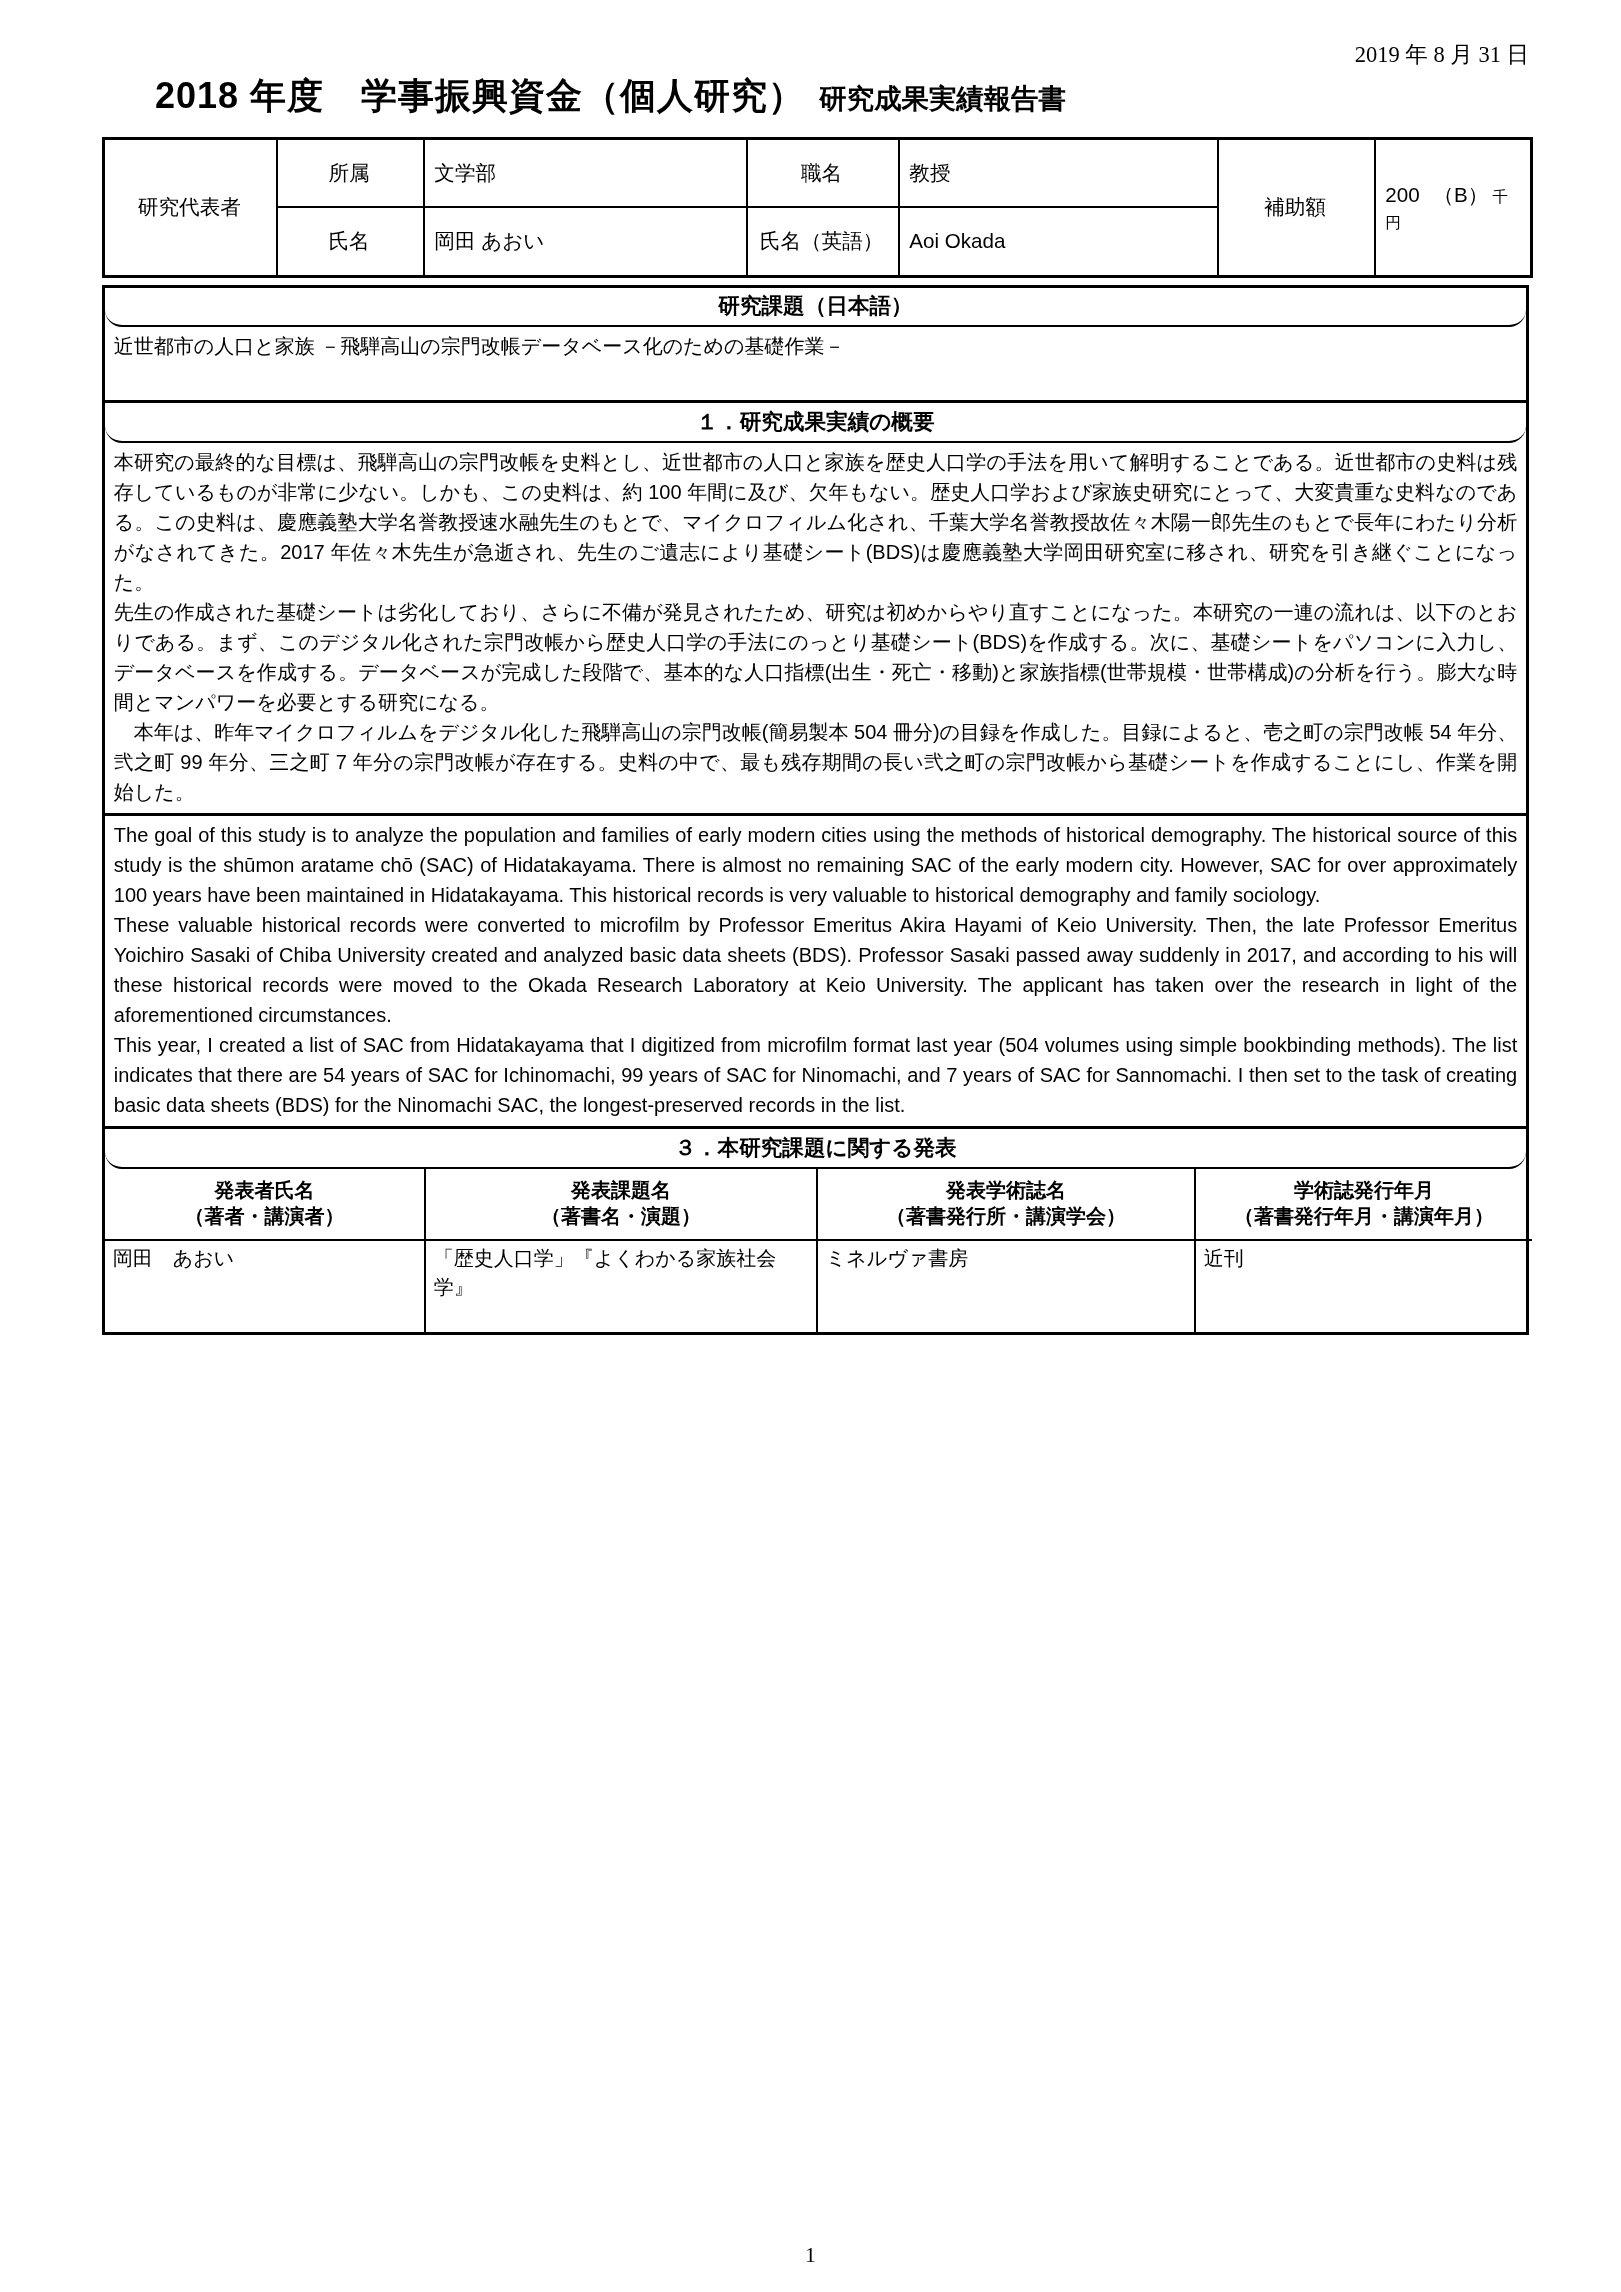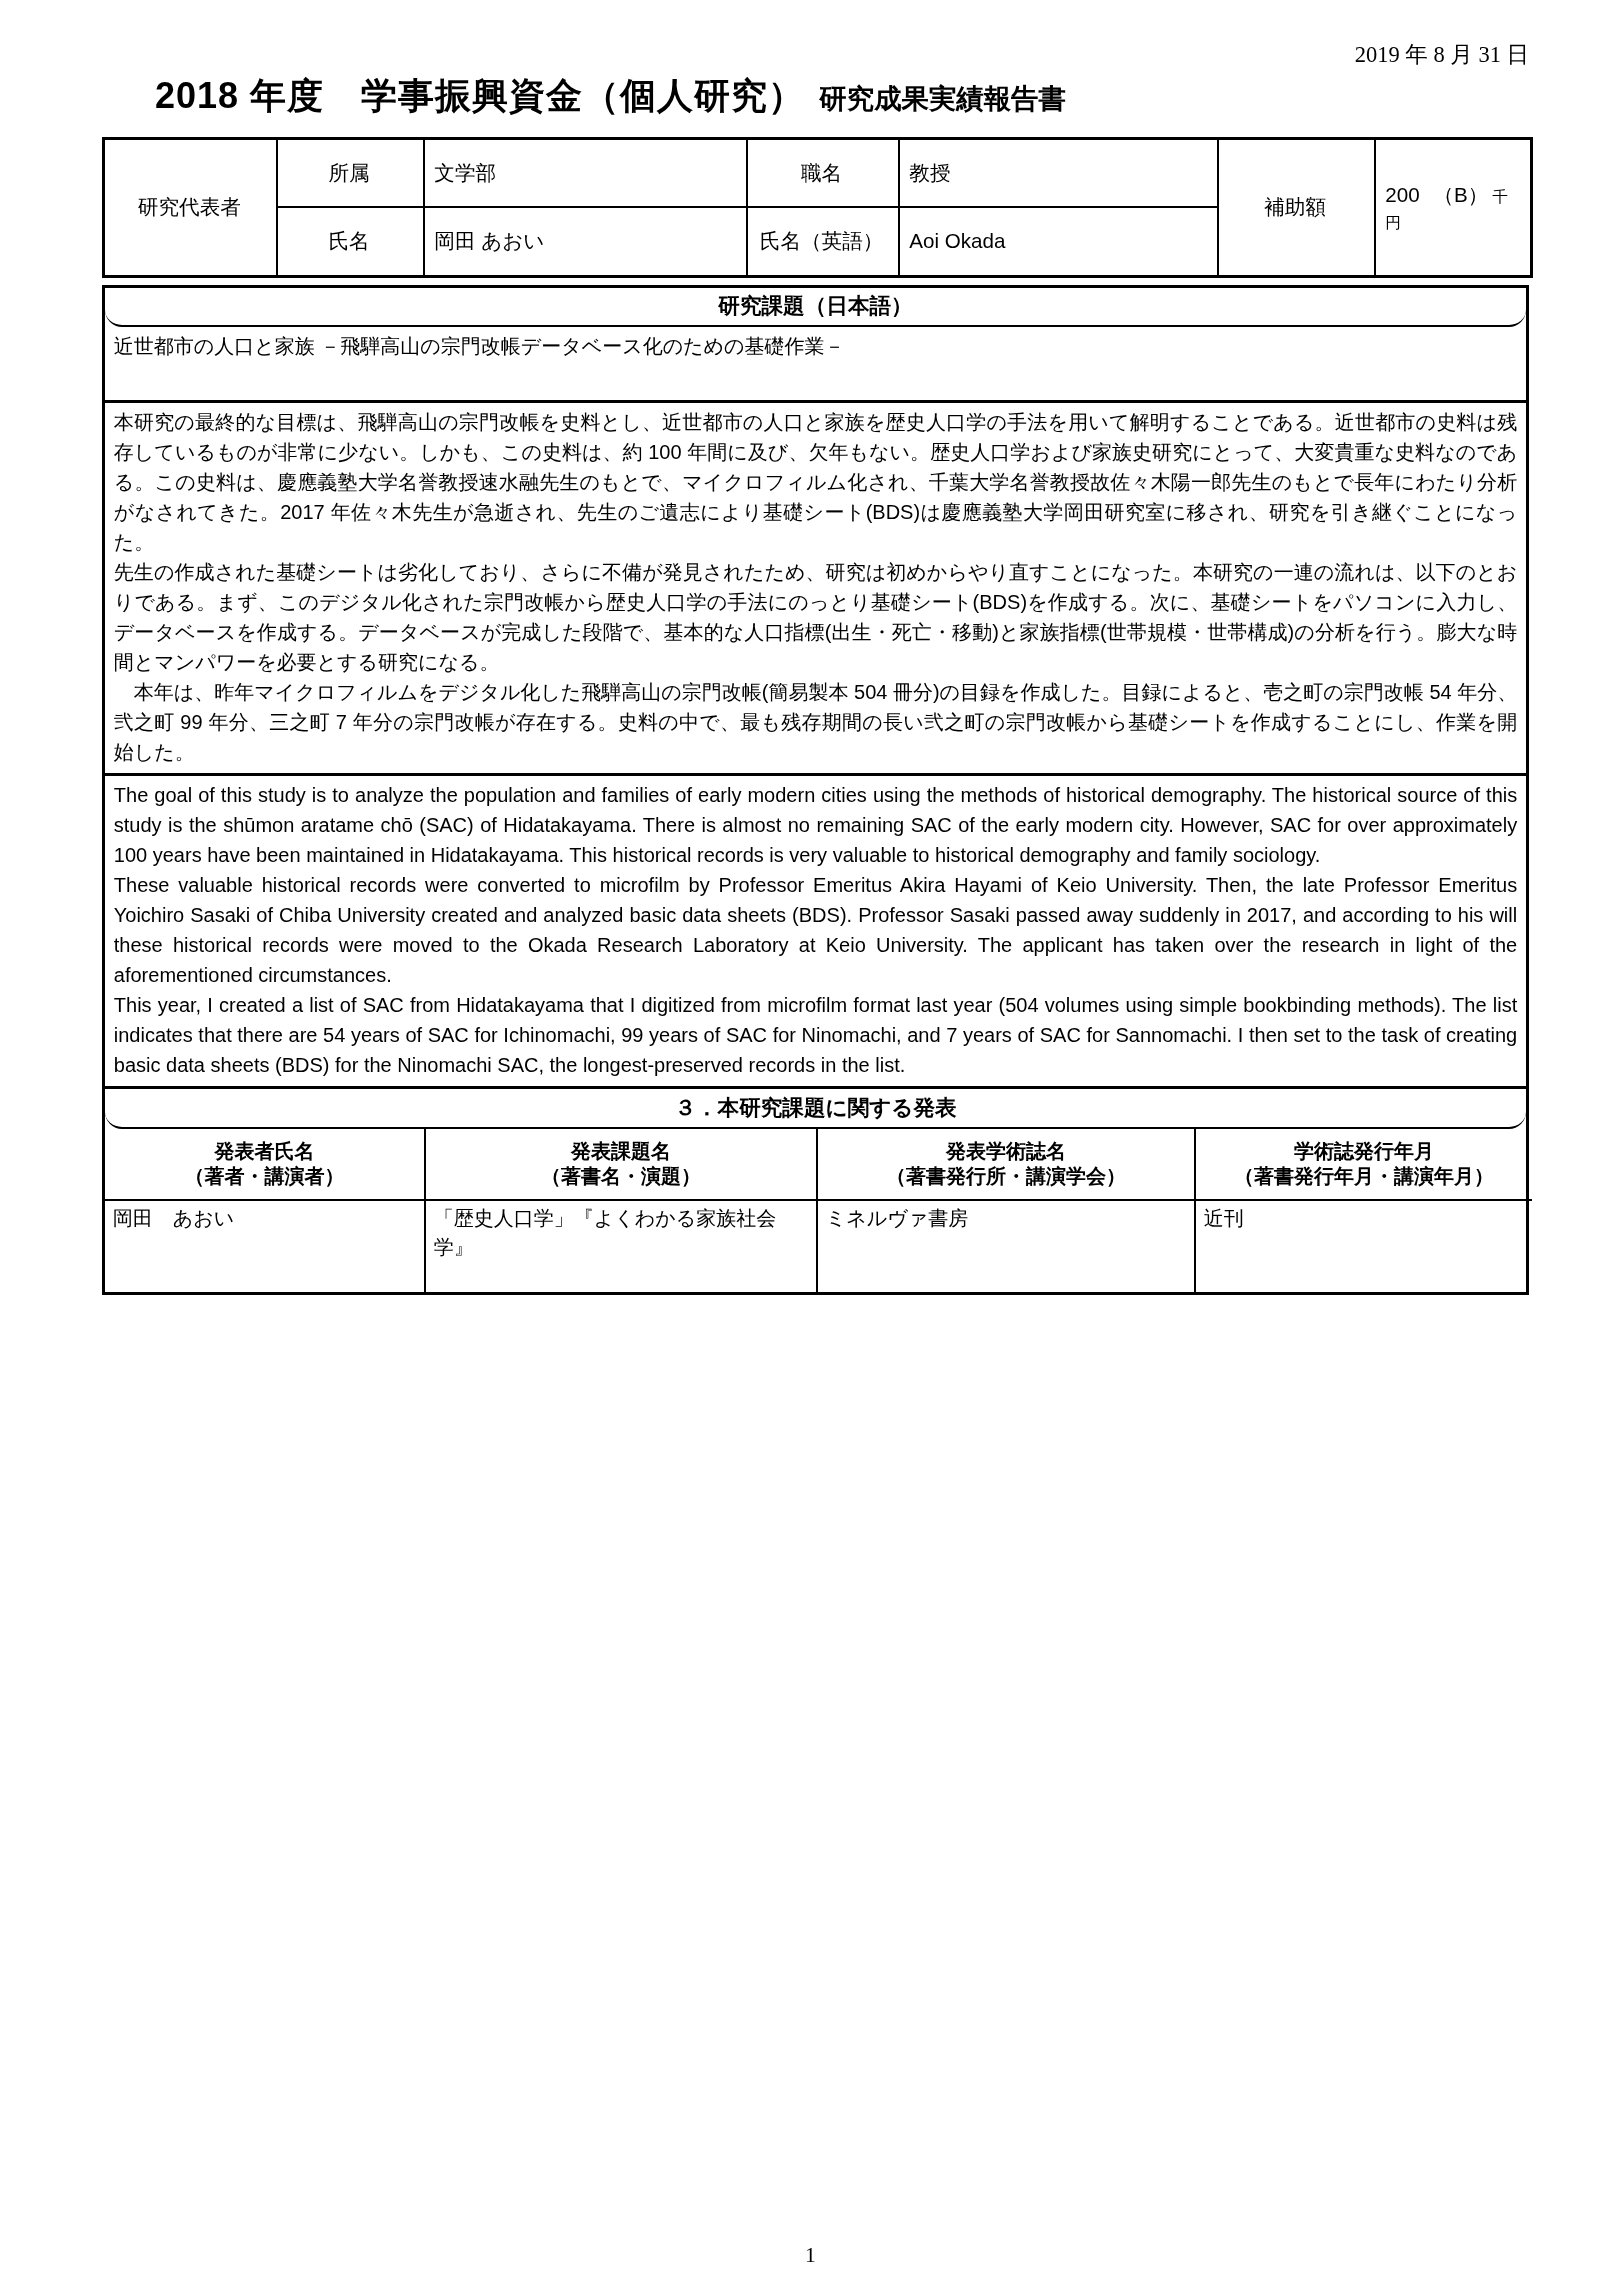--- a/index.html
+++ b/index.html
@@ -134,20 +134,21 @@
     </tbody>
   </table>
 
   <div class="section mt6">
     <div class="section-header">研究課題（日本語）</div>
     <div class="section-body body-single">近世都市の人口と家族 －飛騨高山の宗門改帳データベース化のための基礎作業－</div>
   </div>
 
 
   <div class="section joined">
+    <div class="section-header">１．研究成果実績の概要</div>
     <div class="section-body">
       <p>本研究の最終的な目標は、飛騨高山の宗門改帳を史料とし、近世都市の人口と家族を歴史人口学の手法を用いて解明することである。近世都市の史料は残存しているものが非常に少ない。しかも、この史料は、約 100 年間に及び、欠年もない。歴史人口学および家族史研究にとって、大変貴重な史料なのである。この史料は、慶應義塾大学名誉教授速水融先生のもとで、マイクロフィルム化され、千葉大学名誉教授故佐々木陽一郎先生のもとで長年にわたり分析がなされてきた。2017 年佐々木先生が急逝され、先生のご遺志により基礎シート(BDS)は慶應義塾大学岡田研究室に移され、研究を引き継ぐことになった。</p>
       <p>先生の作成された基礎シートは劣化しており、さらに不備が発見されたため、研究は初めからやり直すことになった。本研究の一連の流れは、以下のとおりである。まず、このデジタル化された宗門改帳から歴史人口学の手法にのっとり基礎シート(BDS)を作成する。次に、基礎シートをパソコンに入力し、データベースを作成する。データベースが完成した段階で、基本的な人口指標(出生・死亡・移動)と家族指標(世帯規模・世帯構成)の分析を行う。膨大な時間とマンパワーを必要とする研究になる。</p>
       <p>　本年は、昨年マイクロフィルムをデジタル化した飛騨高山の宗門改帳(簡易製本 504 冊分)の目録を作成した。目録によると、壱之町の宗門改帳 54 年分、弐之町 99 年分、三之町 7 年分の宗門改帳が存在する。史料の中で、最も残存期間の長い弐之町の宗門改帳から基礎シートを作成することにし、作業を開始した。</p>
     </div>
   </div>
 
   <div class="section joined">
     <div class="section-body">
       <p>The goal of this study is to analyze the population and families of early modern cities using the methods of historical demography. The historical source of this study is the shūmon aratame chō (SAC) of Hidatakayama. There is almost no remaining SAC of the early modern city. However, SAC for over approximately 100 years have been maintained in Hidatakayama. This historical records is very valuable to historical demography and family sociology.</p>

